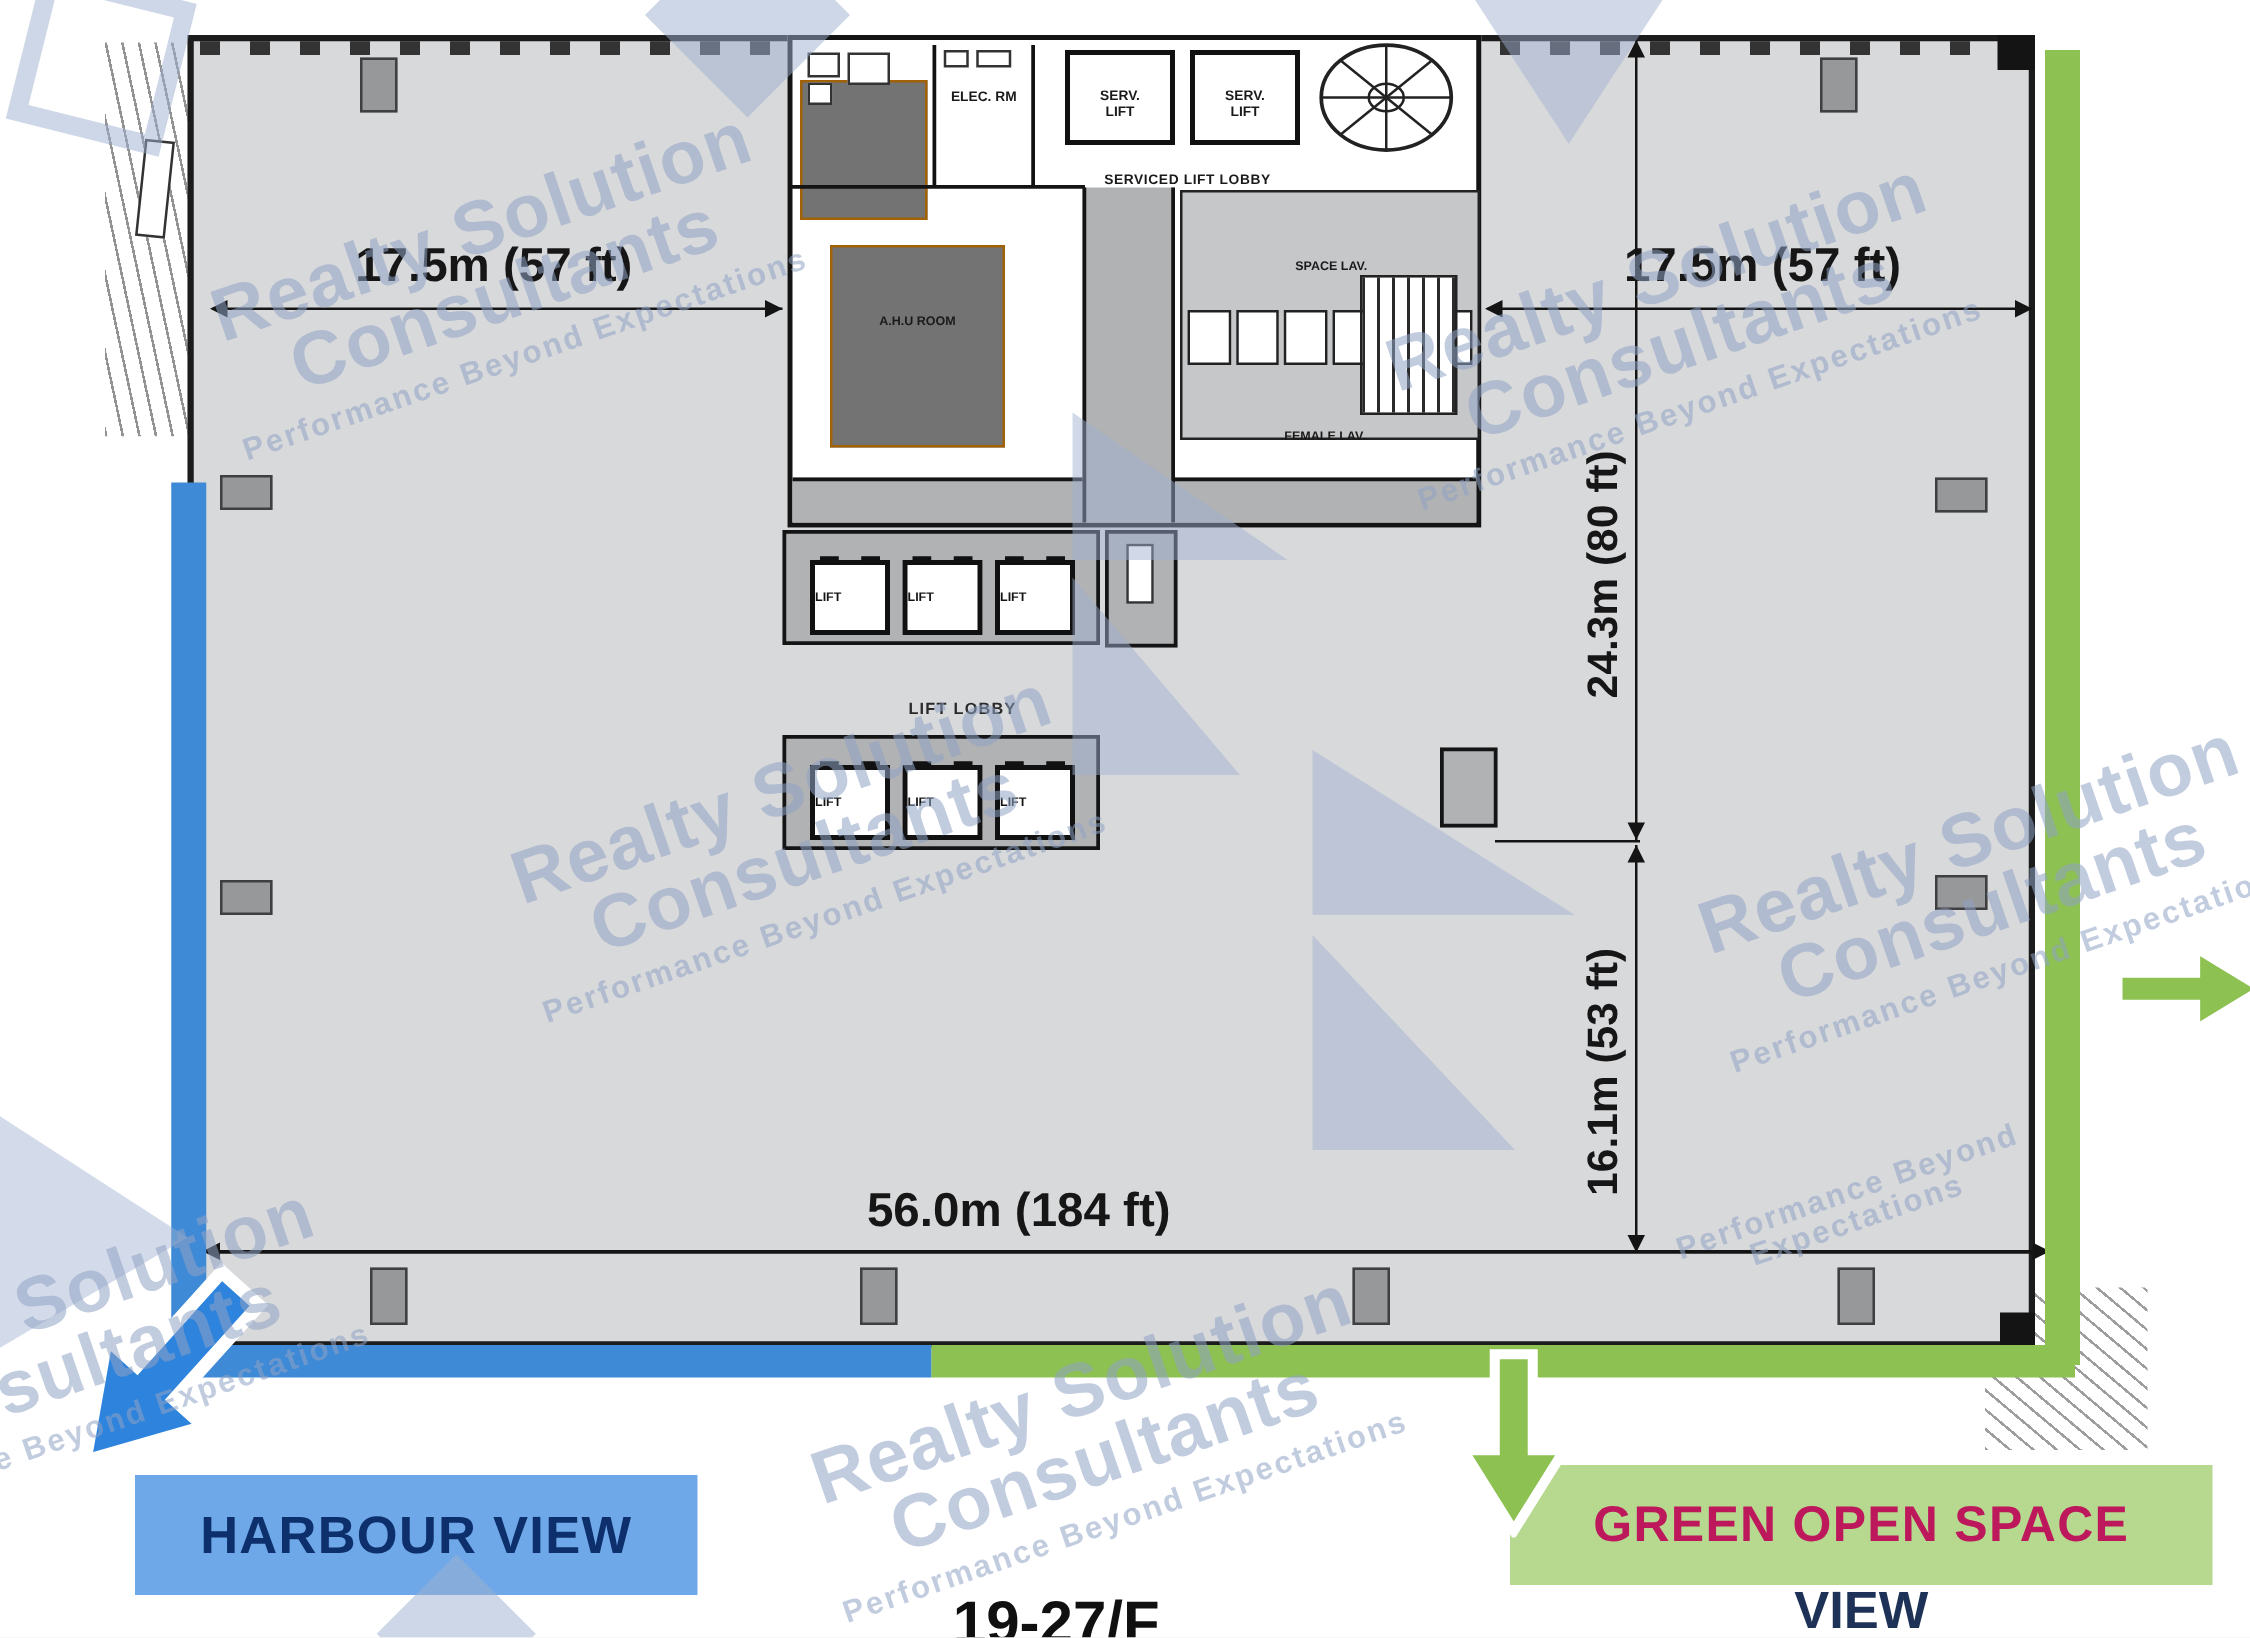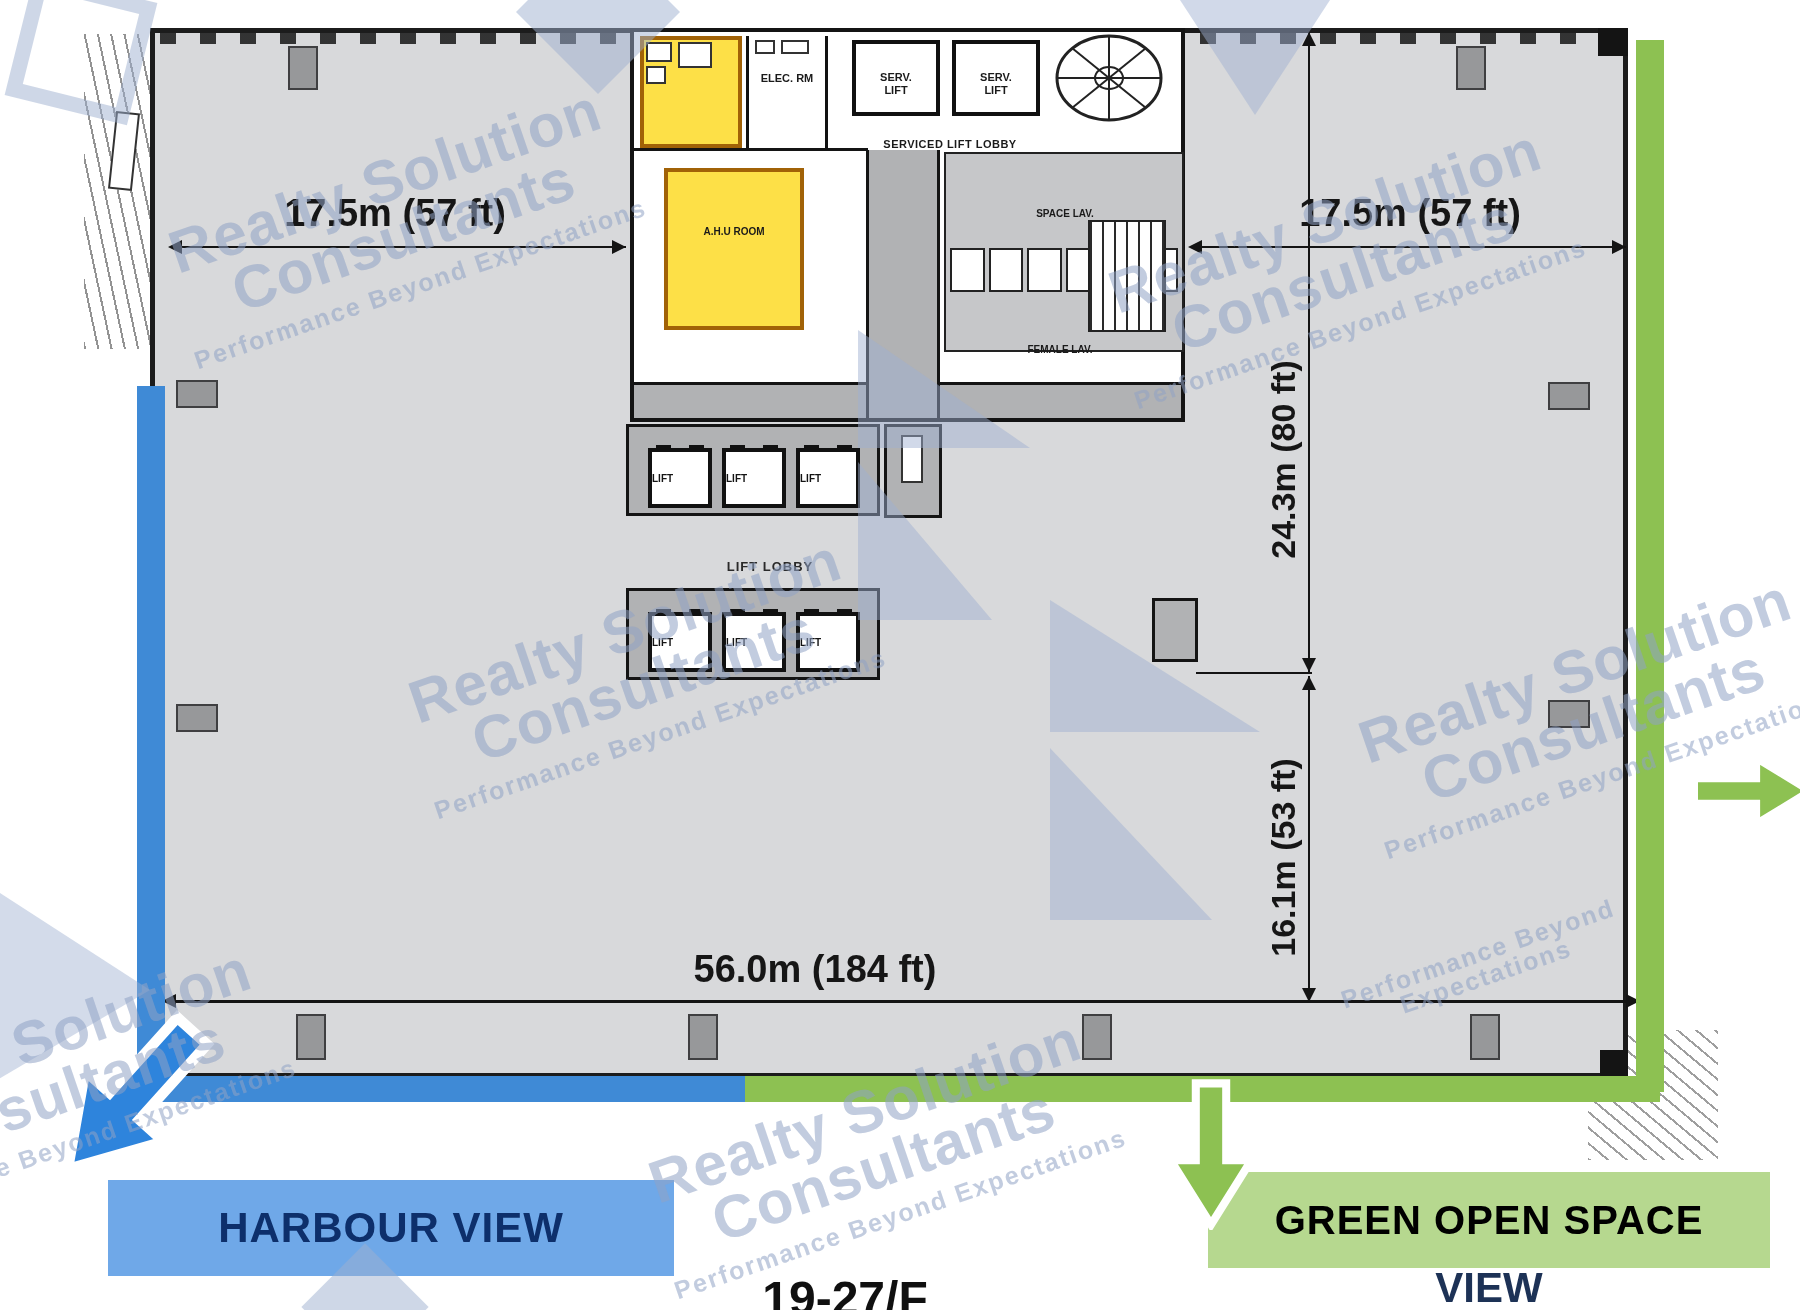--- a/index.html
+++ b/index.html
@@ -13,21 +13,21 @@
 
   
   .strip-blue{background:#3f8ad6;}
   .strip-green{background:#8dc152;}
 
   
   .col{background:#97989a;border:2px solid #3f3f41;}
 
   
   .core{background:#ffffff;border:4px solid #141414;}
-  .room{background:#fde047;border:4px solid #a16207;}
+  .room{background:#737373;border:2px solid #a16207;margin-top:28px;}
   .fix{background:#ffffff;border:2px solid #333;}
   .corridor{background:#b1b2b4;}
   .tinylabel{font-size:11px;font-weight:700;color:#1a1a1a;text-align:center;line-height:1.15;margin-top:12px;}
   .lav{background:#c6c7c9;border:2px solid #222;}
   .stallrow{display:flex;gap:4px;padding:2px;}
   .stall{flex:1;background:#fff;border:2px solid #222;}
   .stair{background:repeating-linear-gradient(90deg,#2a2a2a 0 2px,#ffffff 2px 12px);border:2px solid #222;}
 
   
   .liftbank{background:#b1b2b4;border:3px solid #141414;}
@@ -53,21 +53,21 @@
   .wm .tag{display:block;font-size:25px;margin-top:12px;letter-spacing:2px;}
   .logo{position:absolute;pointer-events:none;z-index:49;}
 
   
   .hatch-tl{background:repeating-linear-gradient(78deg,rgba(40,40,40,.5) 0 2px,transparent 2px 13px);}
   .hatch-br{background:repeating-linear-gradient(40deg,rgba(40,40,40,.45) 0 2px,transparent 2px 12px);}
 
   
   .legendbox{display:flex;align-items:center;justify-content:center;font-weight:700;z-index:40;}
   .harbour{background:#6fa8e8;color:#0d2f6b;font-size:42px;letter-spacing:1px;}
-  .greenbox{background:#b6d88f;color:#000000;font-size:40px;letter-spacing:1px;}
+  .greenbox{background:#b6d88f;color:#be185d;font-size:40px;letter-spacing:1px;}
   .viewline{color:#1d3256;font-size:42px;font-weight:700;text-align:center;z-index:40;}
   .floorlbl{font-size:48px;font-weight:700;color:#101010;text-align:center;z-index:40;}
   .arrow{z-index:45;}
 </style>
 </head>
 <body>
 
 <div class="stage">
 
   <div class="abs hatch-tl" style="left:84px;top:34px;width:72px;height:315px;"></div>
@@ -256,21 +256,21 @@
   <svg class="abs arrow" style="left:55px;top:1000px;transform:rotate(42deg);" width="150" height="200" viewBox="0 0 100 170">
     <polygon points="33,6 67,6 67,92 95,92 50,164 5,92 33,92" fill="#2e84dc" stroke="#ffffff" stroke-width="9"></polygon>
   </svg>
   <svg class="abs arrow" style="left:1146px;top:1078px;" width="130" height="152" viewBox="0 0 100 170">
     <polygon points="33,6 67,6 67,92 95,92 50,164 5,92 33,92" fill="#8dc152" stroke="#ffffff" stroke-width="9"></polygon>
   </svg>
   <svg class="abs arrow" style="left:1692px;top:738px;" width="120" height="106" viewBox="0 0 170 100">
     <polygon points="4,33 92,33 92,5 166,50 92,95 92,67 4,67" fill="#8dc152" stroke="#ffffff" stroke-width="9"></polygon>
   </svg>
 
-  <div class="abs legendbox harbour" style="left:108px;top:1180px;width:566px;height:96px;">
+  <div class="abs legendbox harbour" style="left:108px;top:1180px;width:450px;height:96px;">
     <span>HARBOUR VIEW</span>
   </div>
   <div class="abs floorlbl" style="left:700px;top:1271px;width:290px;">19-27/F</div>
   <div class="abs legendbox greenbox" style="left:1208px;top:1172px;width:562px;height:96px;">
     <span>GREEN OPEN SPACE</span>
   </div>
   <div class="abs viewline" style="left:1208px;top:1264px;width:562px;">VIEW</div>
 
 </div>
 

